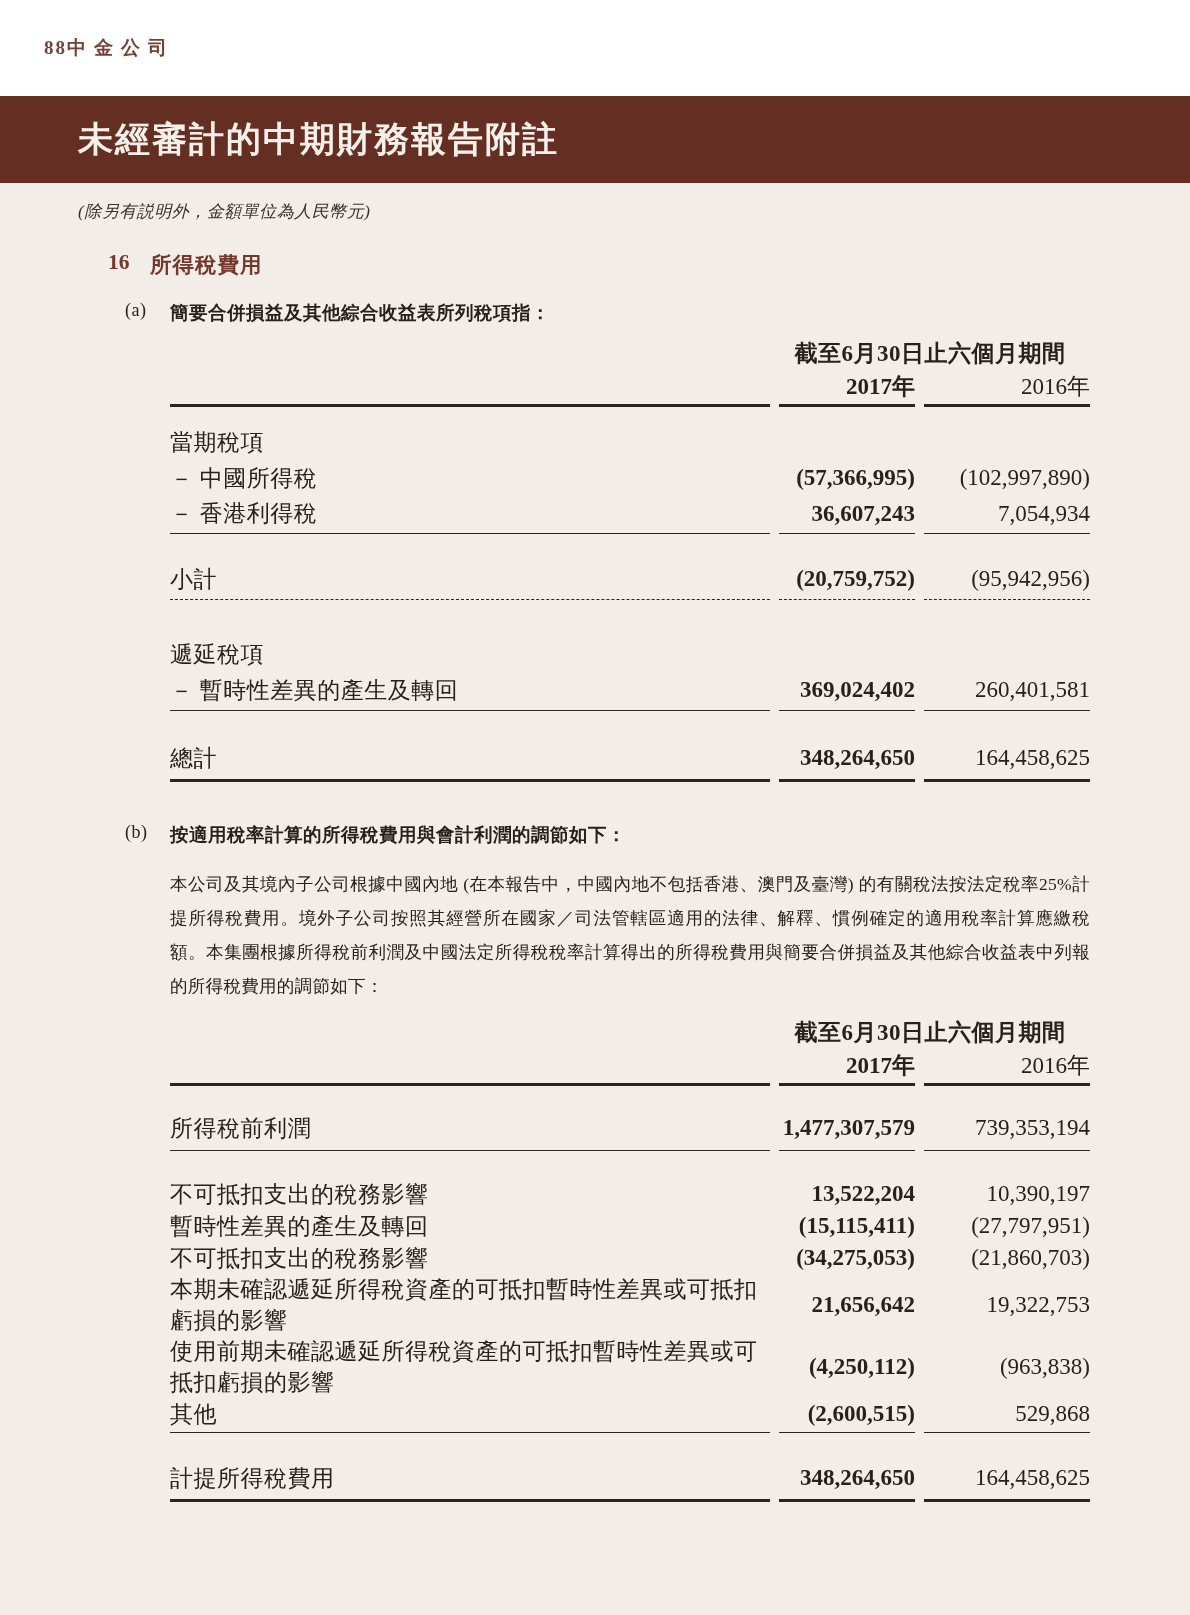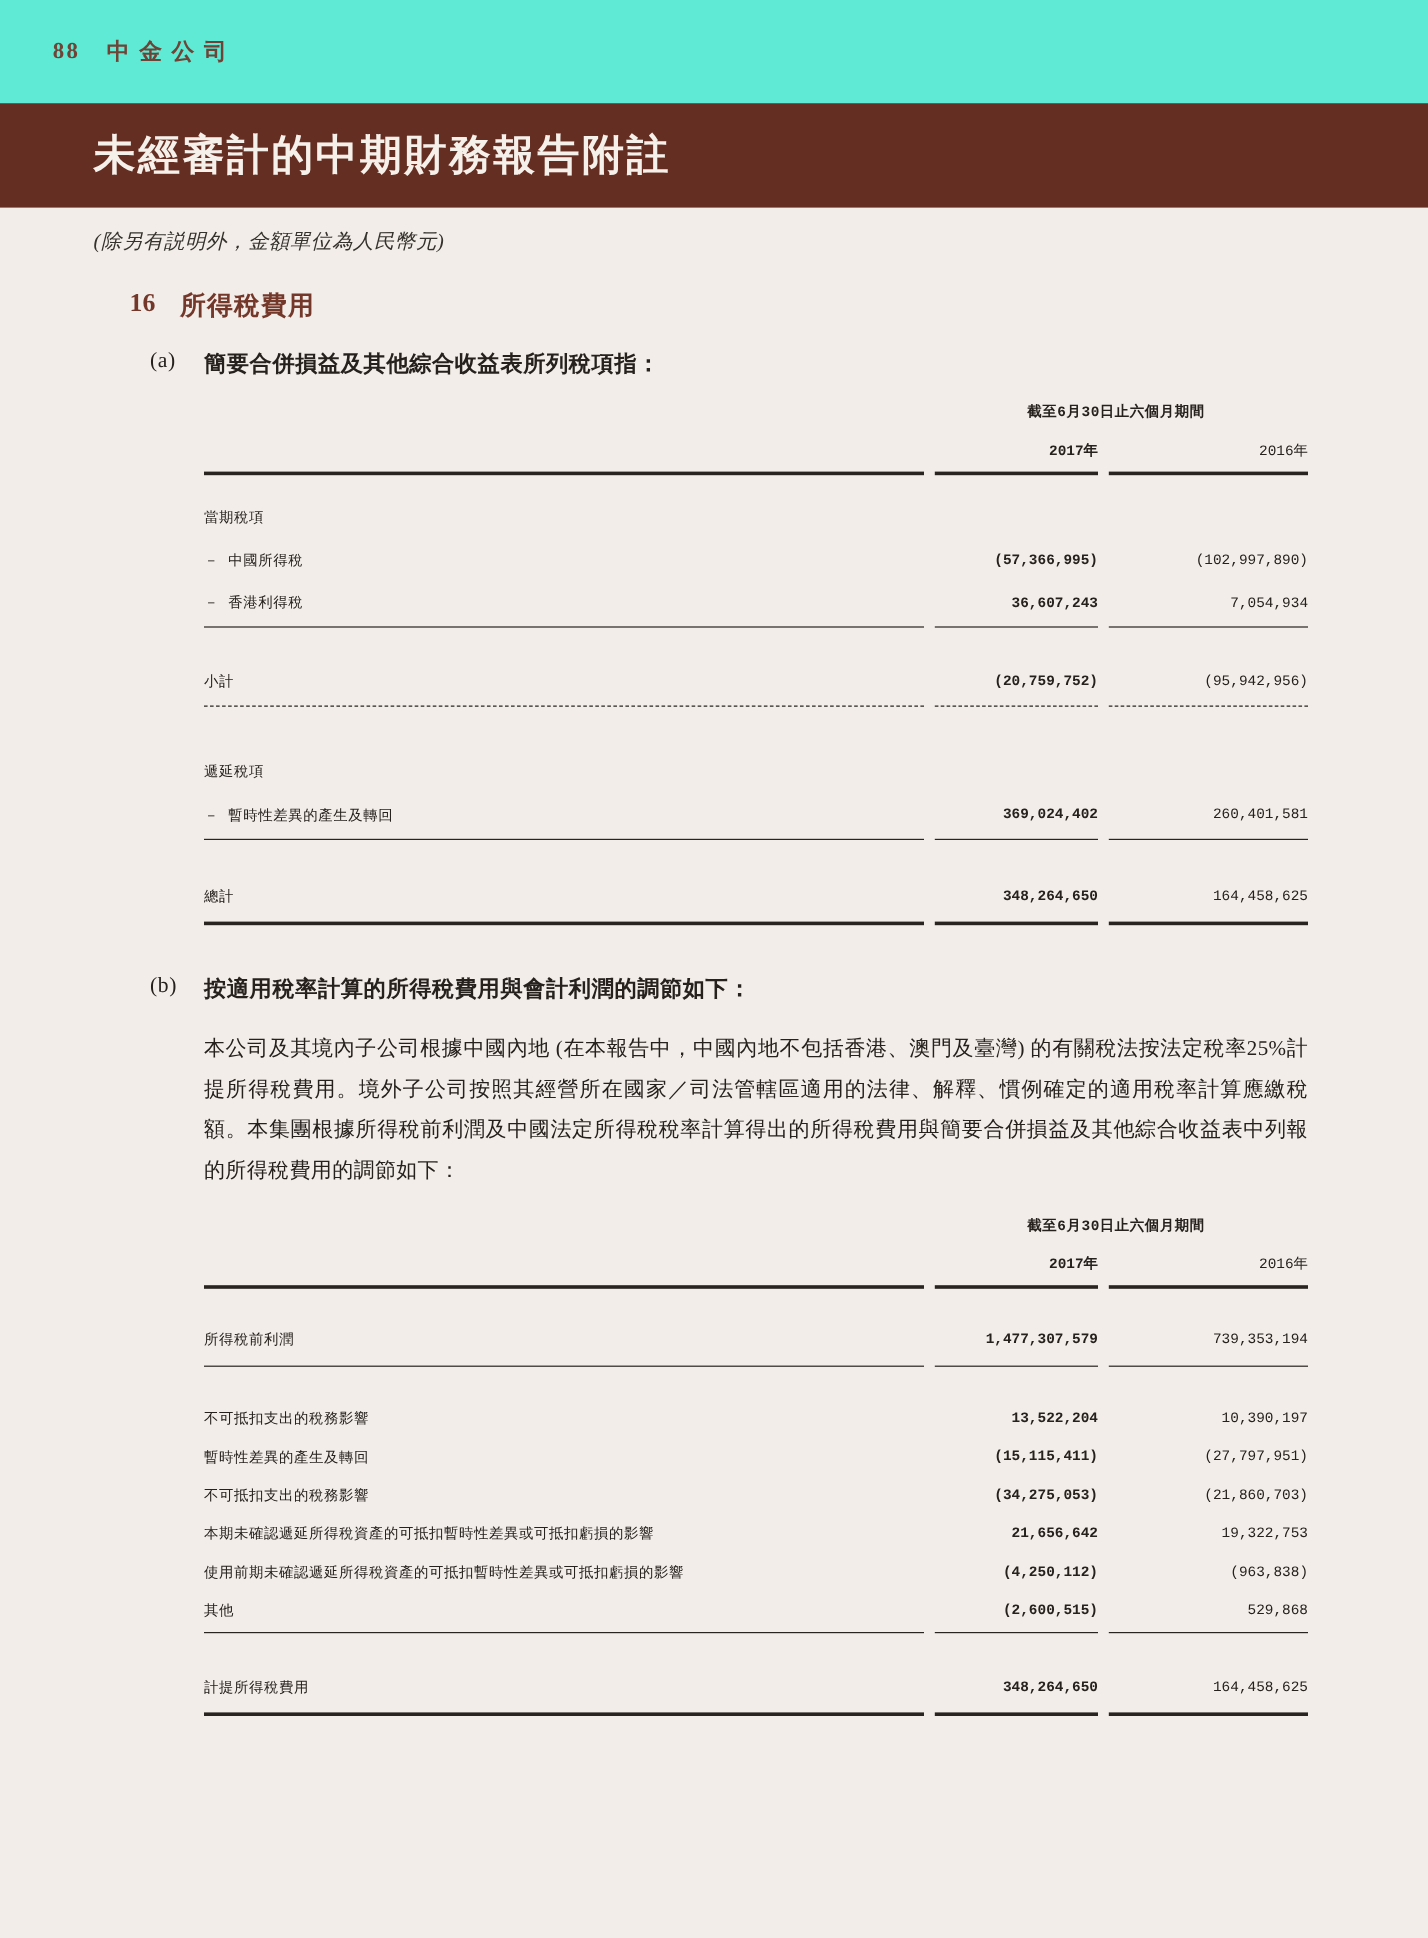--- a/index.html
+++ b/index.html
@@ -4,40 +4,40 @@
 <style>
   * { margin:0; padding:0; box-sizing:border-box; }
   html,body { width:1190px; }
   body {
     width:1190px; height:1615px; overflow:hidden;
     background:#f2ede8;
     font-family:"Liberation Serif","DejaVu Serif",serif;
     color:#26211d;
   }
   
-  .topstrip { height:86px; background:#5eead4; display:flex; align-items:center; }
+  .topstrip { height:96px; background:#ffffff; display:flex; align-items:center; }
   .pageno { margin-left:44px; font-size:19px; font-weight:bold; color:#6f4437; letter-spacing:2px; }
-  .company { margin-left:22px; font-size:19px; font-weight:bold; color:#6f4437; letter-spacing:8px; }
+  .company { font-size:19px; font-weight:bold; color:#6f4437; letter-spacing:8px; }
   
   .banner { height:87px; background:#652e22; display:flex; align-items:center; }
   .banner-title { margin-left:78px; color:#f6f0ea; font-size:35px; font-weight:bold; letter-spacing:2px; }
   
   .currency-note { margin:17px 0 0 78px; font-style:italic; font-size:17px; color:#35312c; letter-spacing:0.5px; }
   
   .section-head { display:flex; margin:27px 0 0 108px; color:#74382b; font-weight:bold; font-size:21.5px; letter-spacing:1px; }
   .section-num { width:42px; letter-spacing:0; }
   
   .part-head { display:flex; font-weight:bold; font-size:18.5px; letter-spacing:0.5px; }
   .part-head.a { margin-top:21px; }
   .part-head.b { margin-top:40px; }
   .part-marker { margin-left:125px; width:45px; font-weight:normal; font-size:18px; }
   
   .para { margin:20px 0 0 170px; width:920px; font-size:17.5px; line-height:34px; text-align:justify; letter-spacing:0.3px; }
   
-  table.fin { border-collapse:collapse; width:920px; margin-left:170px; font-size:12px; table-layout:fixed;font-family:Liberation Mono, monospace; }
+  table.fin { border-collapse:collapse; width:920px; margin-left:170px; font-size:23px; table-layout:fixed; }
   table.fin.ta { margin-top:13px; }
   table.fin.tb { margin-top:14px; }
   table.fin td { padding:0; vertical-align:middle; }
   col.cl { width:600px; }
   col.c17 { width:145px; }
   col.c16 { width:175px; }
   .period-row td { height:30px; }
   .period { text-align:center; font-weight:bold; letter-spacing:0.5px; }
   .year-row td { height:34px; }
   .lab { text-align:left; letter-spacing:0.5px; }

